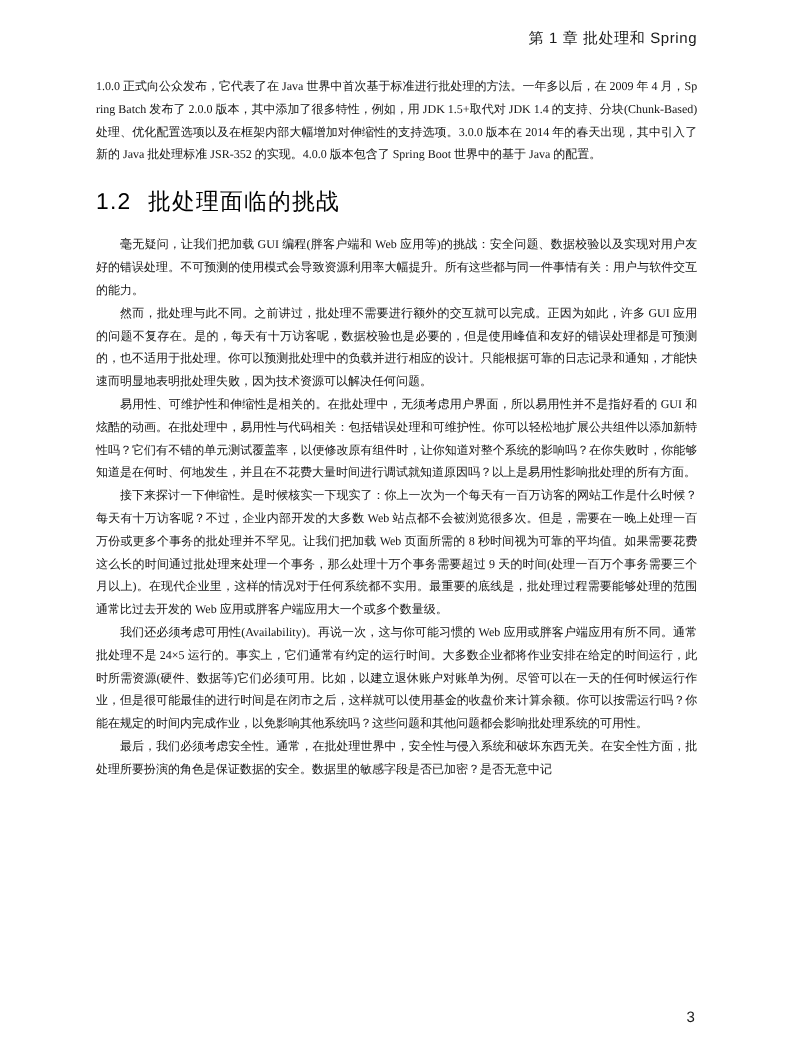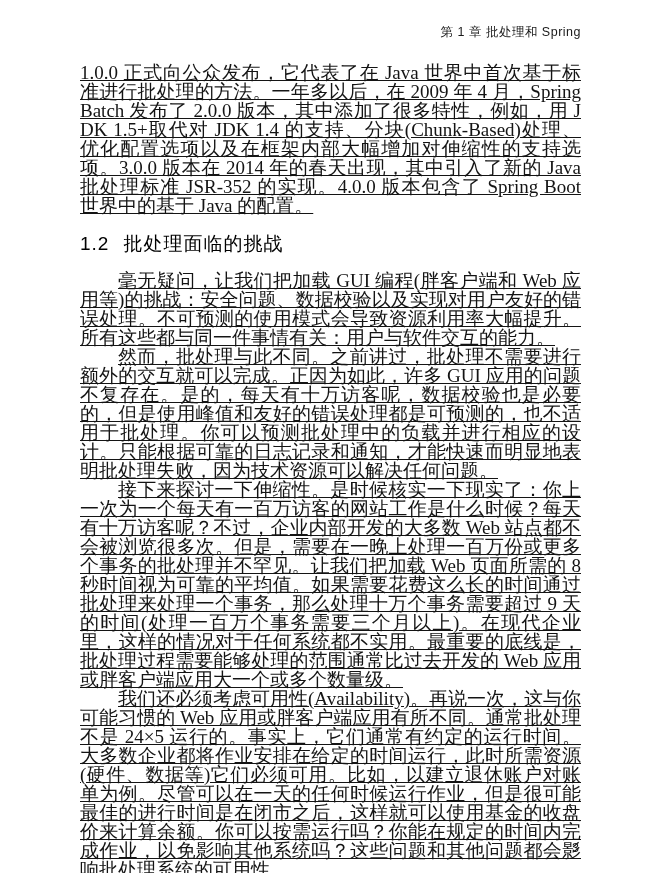--- a/index.html
+++ b/index.html
@@ -20,26 +20,25 @@
   }
   .running-head {
     text-align: right;
     font-size: 12.5px;
     font-family: "Liberation Sans", "DejaVu Sans", sans-serif;
     color: #1a1a1a;
     margin-bottom: 22px;
     letter-spacing: 0.5px;
   }
   .body-text p {
-    font-size: 19px;
+    font-size: 10px;
     line-height: 19px;
     text-align: justify;
     text-justify: inter-ideograph;
     word-break: break-all;
-    text-decoration: underline;
   }
   .para { text-indent: 2em; }
   .para.no-indent { text-indent: 0; }
   h2.section {
     font-family: "Liberation Sans", "DejaVu Sans", sans-serif;
     font-weight: normal;
     font-size: 19px;
     color: #000000;
     margin: 16px 0 14px 0;
     letter-spacing: 1px;
@@ -67,20 +66,21 @@
 
     <h2 class="section">
       <span class="sec-num">1.2</span><span>批处理面临的挑战</span>
     </h2>
 
     <p class="para">毫无疑问，让我们把加载 GUI 编程(胖客户端和 Web 应用等)的挑战：安全问题、数据校验以及实现对用户友好的错误处理。不可预测的使用模式会导致资源利用率大幅提升。所有这些都与同一件事情有关：用户与软件交互的能力。</p>
 
     <p class="para">然而，批处理与此不同。之前讲过，批处理不需要进行额外的交互就可以完成。正因为如此，许多 GUI 应用的问题不复存在。是的，每天有十万访客呢，数据校验也是必要的，但是使用峰值和友好的错误处理都是可预测的，也不适用于批处理。你可以预测批处理中的负载并进行相应的设计。只能根据可靠的日志记录和通知，才能快速而明显地表明批处理失败，因为技术资源可以解决任何问题。</p>
 
 
+    <p class="para">易用性、可维护性和伸缩性是相关的。在批处理中，无须考虑用户界面，所以易用性并不是指好看的 GUI 和炫酷的动画。在批处理中，易用性与代码相关：包括错误处理和可维护性。你可以轻松地扩展公共组件以添加新特性吗？它们有不错的单元测试覆盖率，以便修改原有组件时，让你知道对整个系统的影响吗？在你失败时，你能够知道是在何时、何地发生，并且在不花费大量时间进行调试就知道原因吗？以上是易用性影响批处理的所有方面。</p>
 
     <p class="para">接下来探讨一下伸缩性。是时候核实一下现实了：你上一次为一个每天有一百万访客的网站工作是什么时候？每天有十万访客呢？不过，企业内部开发的大多数 Web 站点都不会被浏览很多次。但是，需要在一晚上处理一百万份或更多个事务的批处理并不罕见。让我们把加载 Web 页面所需的 8 秒时间视为可靠的平均值。如果需要花费这么长的时间通过批处理来处理一个事务，那么处理十万个事务需要超过 9 天的时间(处理一百万个事务需要三个月以上)。在现代企业里，这样的情况对于任何系统都不实用。最重要的底线是，批处理过程需要能够处理的范围通常比过去开发的 Web 应用或胖客户端应用大一个或多个数量级。</p>
 
     <p class="para">我们还必须考虑可用性(Availability)。再说一次，这与你可能习惯的 Web 应用或胖客户端应用有所不同。通常批处理不是 24×5 运行的。事实上，它们通常有约定的运行时间。大多数企业都将作业安排在给定的时间运行，此时所需资源(硬件、数据等)它们必须可用。比如，以建立退休账户对账单为例。尽管可以在一天的任何时候运行作业，但是很可能最佳的进行时间是在闭市之后，这样就可以使用基金的收盘价来计算余额。你可以按需运行吗？你能在规定的时间内完成作业，以免影响其他系统吗？这些问题和其他问题都会影响批处理系统的可用性。</p>
 
     <p class="para">最后，我们必须考虑安全性。通常，在批处理世界中，安全性与侵入系统和破坏东西无关。在安全性方面，批处理所要扮演的角色是保证数据的安全。数据里的敏感字段是否已加密？是否无意中记</p>
 
   </div>
 
   <div class="page-number">3</div>

